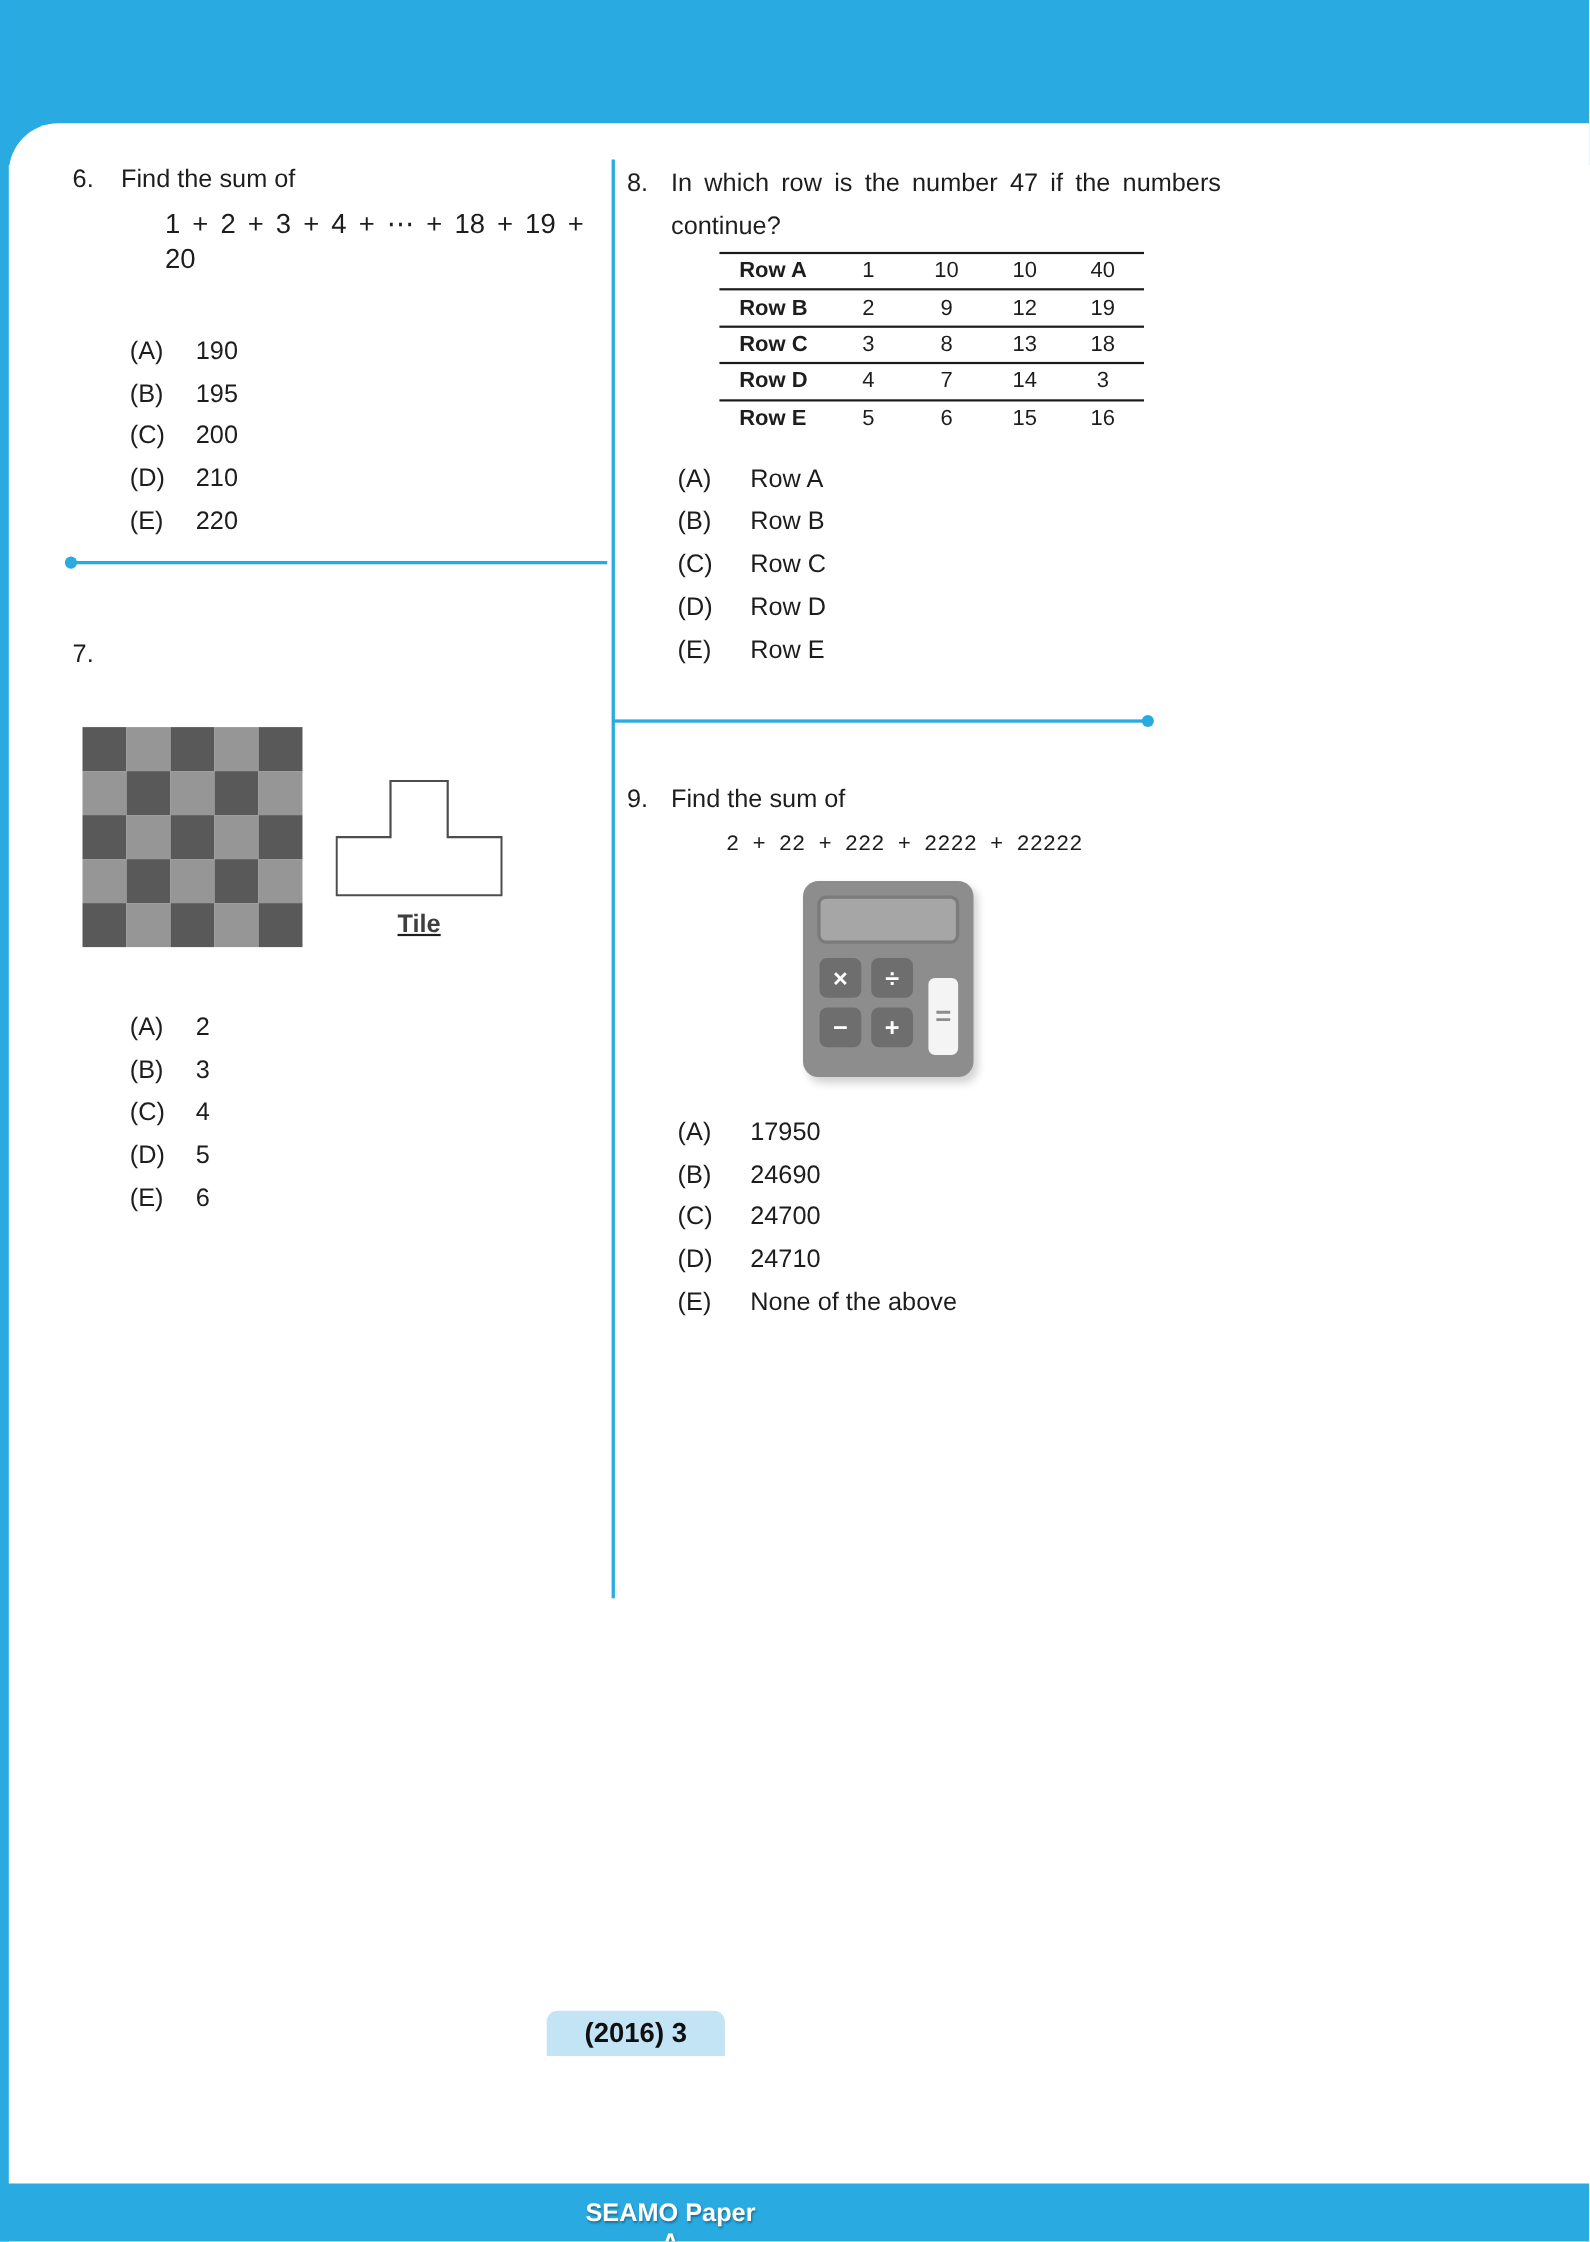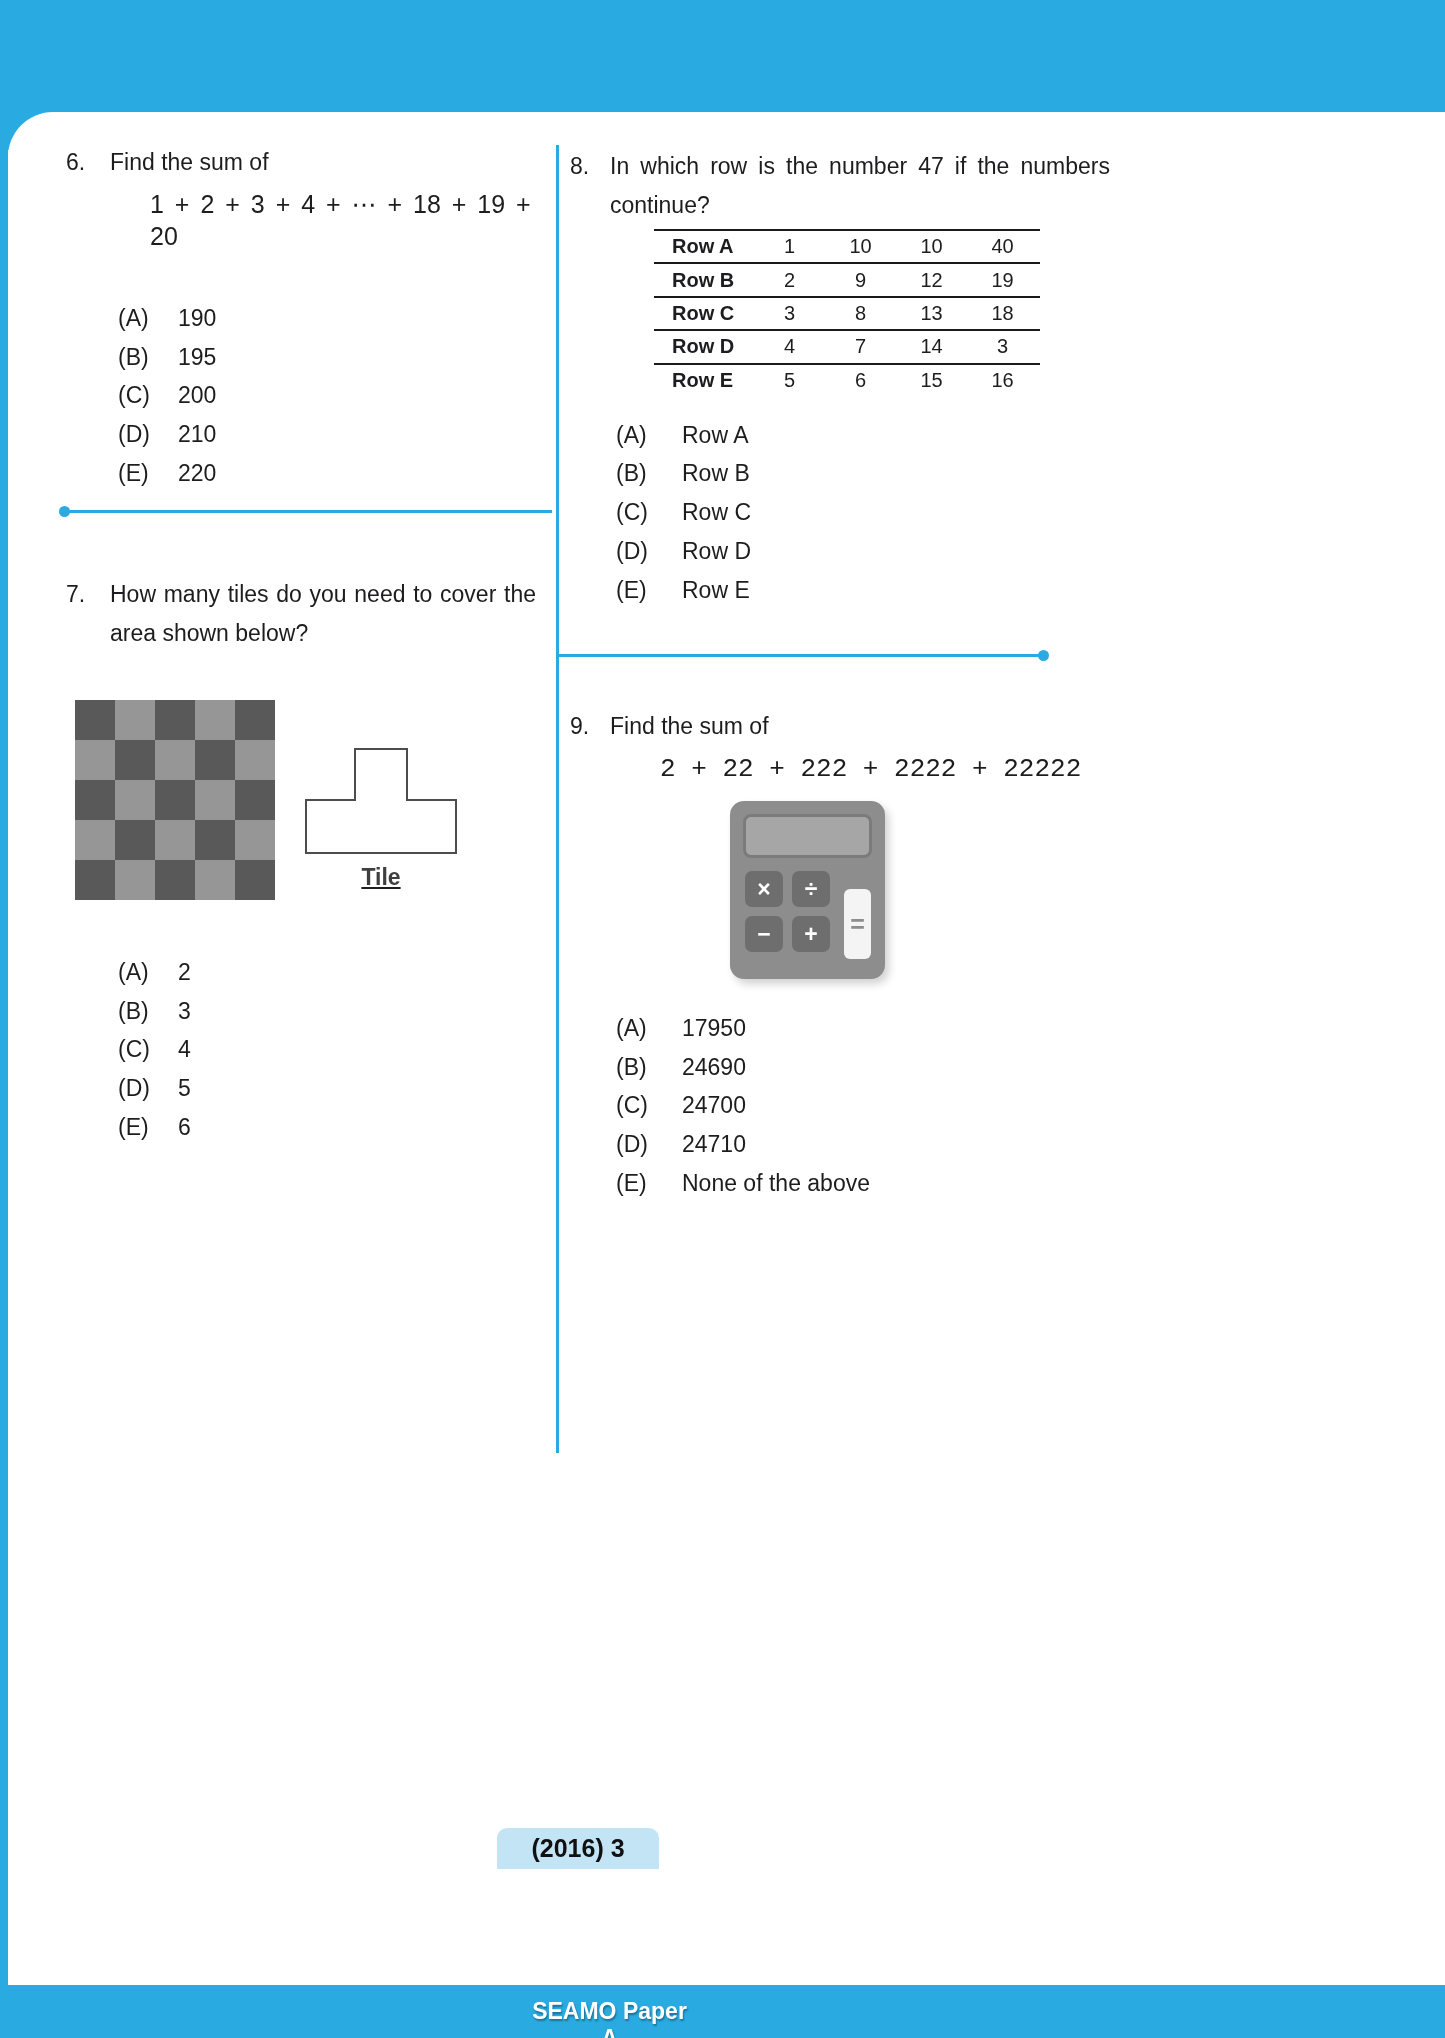--- a/index.html
+++ b/index.html
@@ -30,21 +30,21 @@
   .q7 { left:66px;  top:575px; width:480px; }
   .q8 { left:570px; top:147px; width:540px; }
   .q9 { left:570px; top:707px; width:540px; }
   .q-head { display:flex; font-size:23px; line-height:39px; }
   .q6 .q-num, .q7 .q-num { flex:0 0 44px; }
   .q8 .q-num, .q9 .q-num { flex:0 0 40px; }
   .q-text { text-align:justify; }
   .q7 .q-text { width:426px; }
   .q8 .q-text { width:500px; }
   .formula-serif { font-family:Liberation Sans, sans-serif; font-size:25px; line-height:32px; margin:6px 0 0 84px; word-spacing:4px; }
-  .formula-mono  { font-family:"Liberation Mono", monospace; font-size:26px; line-height:30px; margin:8px 0 0 90px; }
+  .formula-mono  { font-family:"Liberation Mono", monospace; font-size:20px; line-height:30px; margin:8px 0 0 90px; }
   .options { list-style:none; }
   .options li { display:flex; align-items:center; height:38.7px; font-size:23px; }
   .q6 .options, .q7 .options { padding-left:52px; }
   .q8 .options, .q9 .options { padding-left:46px; }
   .q6 .opt-label, .q7 .opt-label { flex:0 0 60px; }
   .q8 .opt-label, .q9 .opt-label { flex:0 0 66px; }
   .q6 .options { margin-top:47px; }
   .q7 .options { margin-top:53px; }
   .q8 .options { margin-top:20px; }
   .q9 .options { margin-top:30px; }
@@ -115,21 +115,20 @@
       <li>
           <span class="opt-label">(E)</span>
           <span>220</span>
         </li>
     </ul>
   </div>
 
   <div class="question q7">
     <div class="q-head">
       <div class="q-num">7.</div>
-      <div class="q-text">How many tiles do you need to cover the area shown below?</div>
     </div>
     <div class="figure-row">
       <div class="checkerboard">
           <div class="cb-cell cb-dark"></div>
           <div class="cb-cell cb-light"></div>
           <div class="cb-cell cb-dark"></div>
           <div class="cb-cell cb-light"></div>
           <div class="cb-cell cb-dark"></div>
           <div class="cb-cell cb-light"></div>
           <div class="cb-cell cb-dark"></div>

